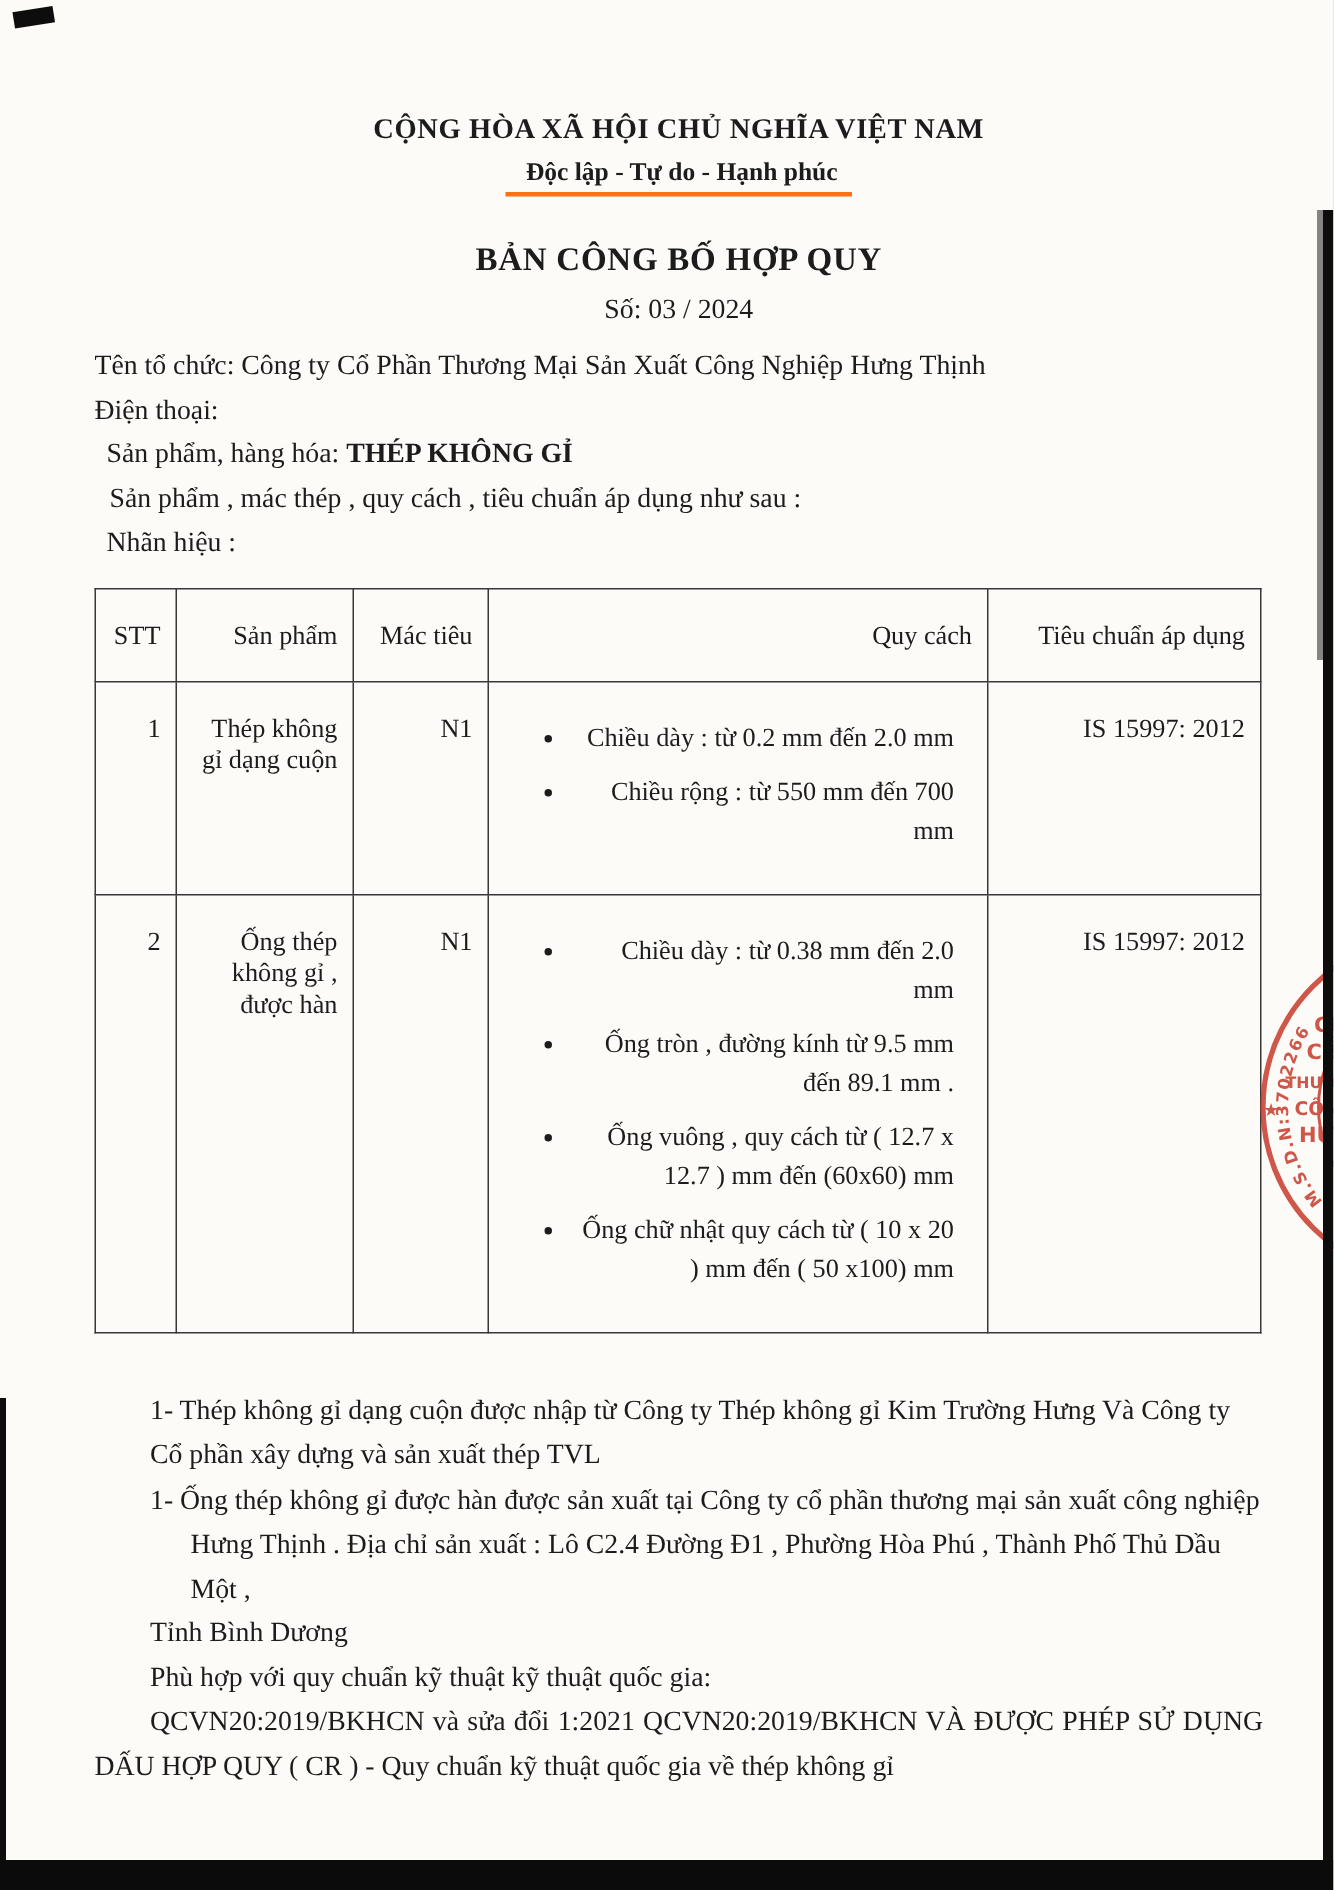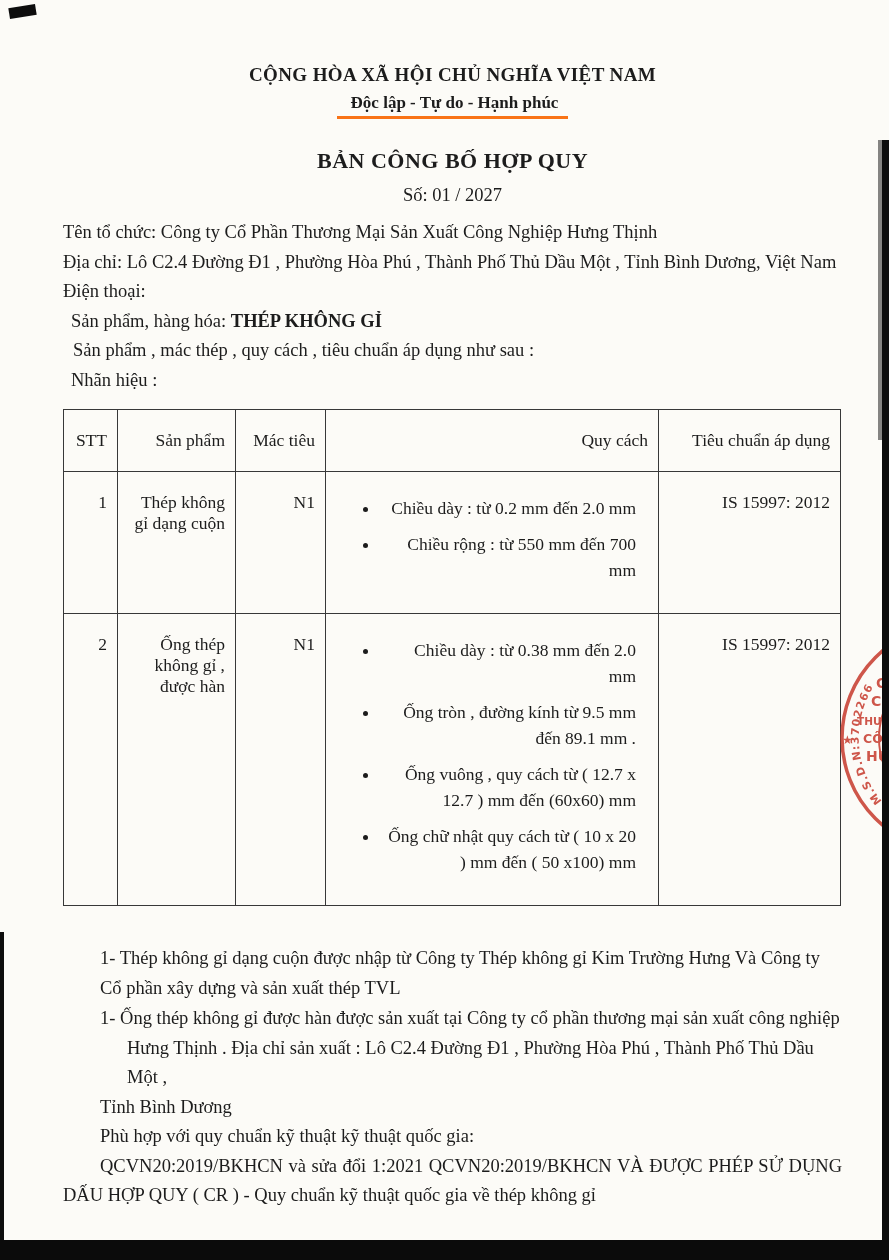--- a/index.html
+++ b/index.html
@@ -11,21 +11,21 @@
     height: 1260px;
     margin: 0 auto;
     background: #fcfbf7;
     overflow: hidden;
     font-family: "Liberation Serif", serif;
     color: #1c1c1c;
   }
   .content {
     position: absolute;
     left: 63px;
-    top: 64px;
+    top: 76px;
     width: 779px;
   }
   .nat-title {
     text-align: center;
     font-weight: bold;
     font-size: 19px;
     letter-spacing: 0.4px;
   }
   .motto {
     text-align: center;
@@ -149,24 +149,23 @@
   <div class="corner-mark"></div>
 
   <div class="content">
 
     <div class="nat-title">CỘNG HÒA XÃ HỘI CHỦ NGHĨA VIỆT NAM</div>
     <div class="motto">
       <span>Độc lập - Tự do - Hạnh phúc</span>
     </div>
 
     <div class="doc-title">BẢN CÔNG BỐ HỢP QUY</div>
-    <div class="doc-no">Số: 01 / 2027</div>
+    <div class="doc-no">Số: 03 / 2024</div>
 
     <p class="body-line org-name">Tên tổ chức: Công ty Cổ Phần Thương Mại Sản Xuất Công Nghiệp Hưng Thịnh</p>
-    <p class="body-line">Địa chỉ: Lô C2.4 Đường Đ1 , Phường Hòa Phú , Thành Phố Thủ Dầu Một , Tỉnh Bình Dương, Việt Nam</p>
     <p class="body-line">Điện thoại:</p>
     <p class="body-line indent1"><span>Sản phẩm, hàng hóa: </span><span class="product-value">THÉP KHÔNG GỈ</span></p>
     <p class="body-line indent2">Sản phẩm , mác thép , quy cách , tiêu chuẩn áp dụng như sau :</p>
     <p class="body-line indent1">Nhãn hiệu :</p>
 
     <table class="spec-table">
       <colgroup>
         <col style="width:54px">
           <col style="width:118px">
           <col style="width:90px">

